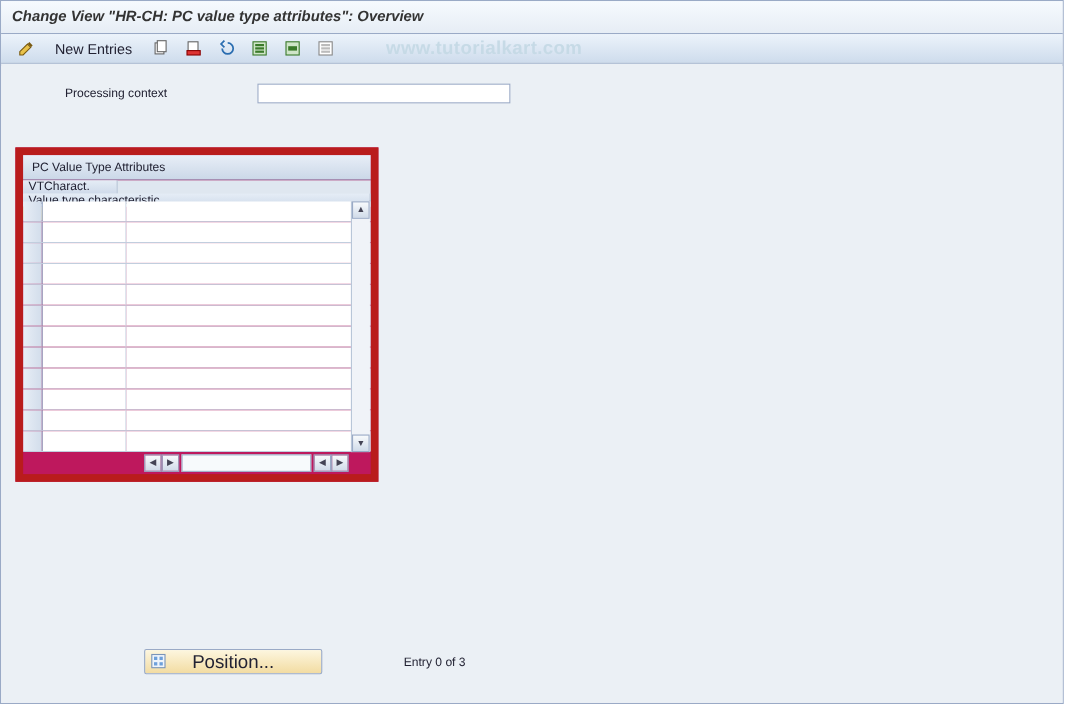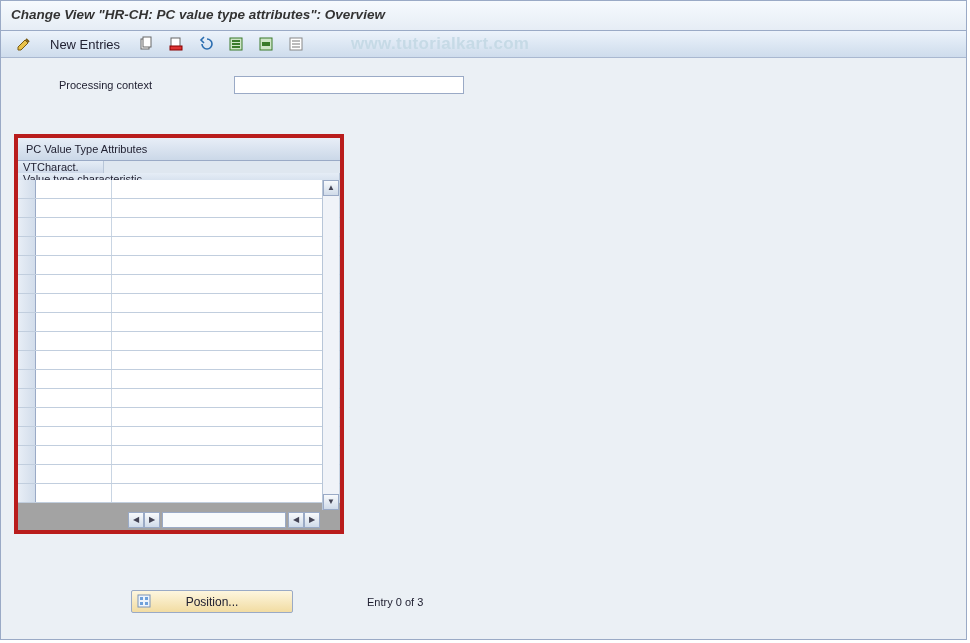--- a/index.html
+++ b/index.html
@@ -110,23 +110,23 @@
     padding: 0 3px;
     font-size: 11px;
   }
 
   
   .tablectl {
     position: absolute;
     left: 13px;
     top: 74px;
     width: 330px;
-    height: 400px;
-    border: 4px solid #b91c1c;
-    background: #a3a3a3;
+    height: 304px;
+    border: 7px solid #b91c1c;
+    background: #be185d;
     box-sizing: border-box;
   }
   .tablectl-title {
     height: 22px;
     line-height: 22px;
     padding-left: 8px;
     font-size: 11px;
     background: linear-gradient(#e8eef7,#cbd8e8);
     border-bottom: 1px solid #9aaac6;
     color: #223;
@@ -250,21 +250,21 @@
   }
   .position-btn {
     width: 160px;
     height: 21px;
     border:1px solid #9aaac6;
     background: linear-gradient(#fdf6df,#f2dca2);
     border-radius: 2px;
     display:flex;
     align-items:center;
     justify-content:center;
-    font-size:12px;
+    font-size:17px;
     color:#223;
     cursor:pointer;
     position: relative;
   }
   .position-btn .picon {
     position:absolute; left:4px; top:2px;
   }
   .entry-text {
     font-size: 11px;
     color: #223;

